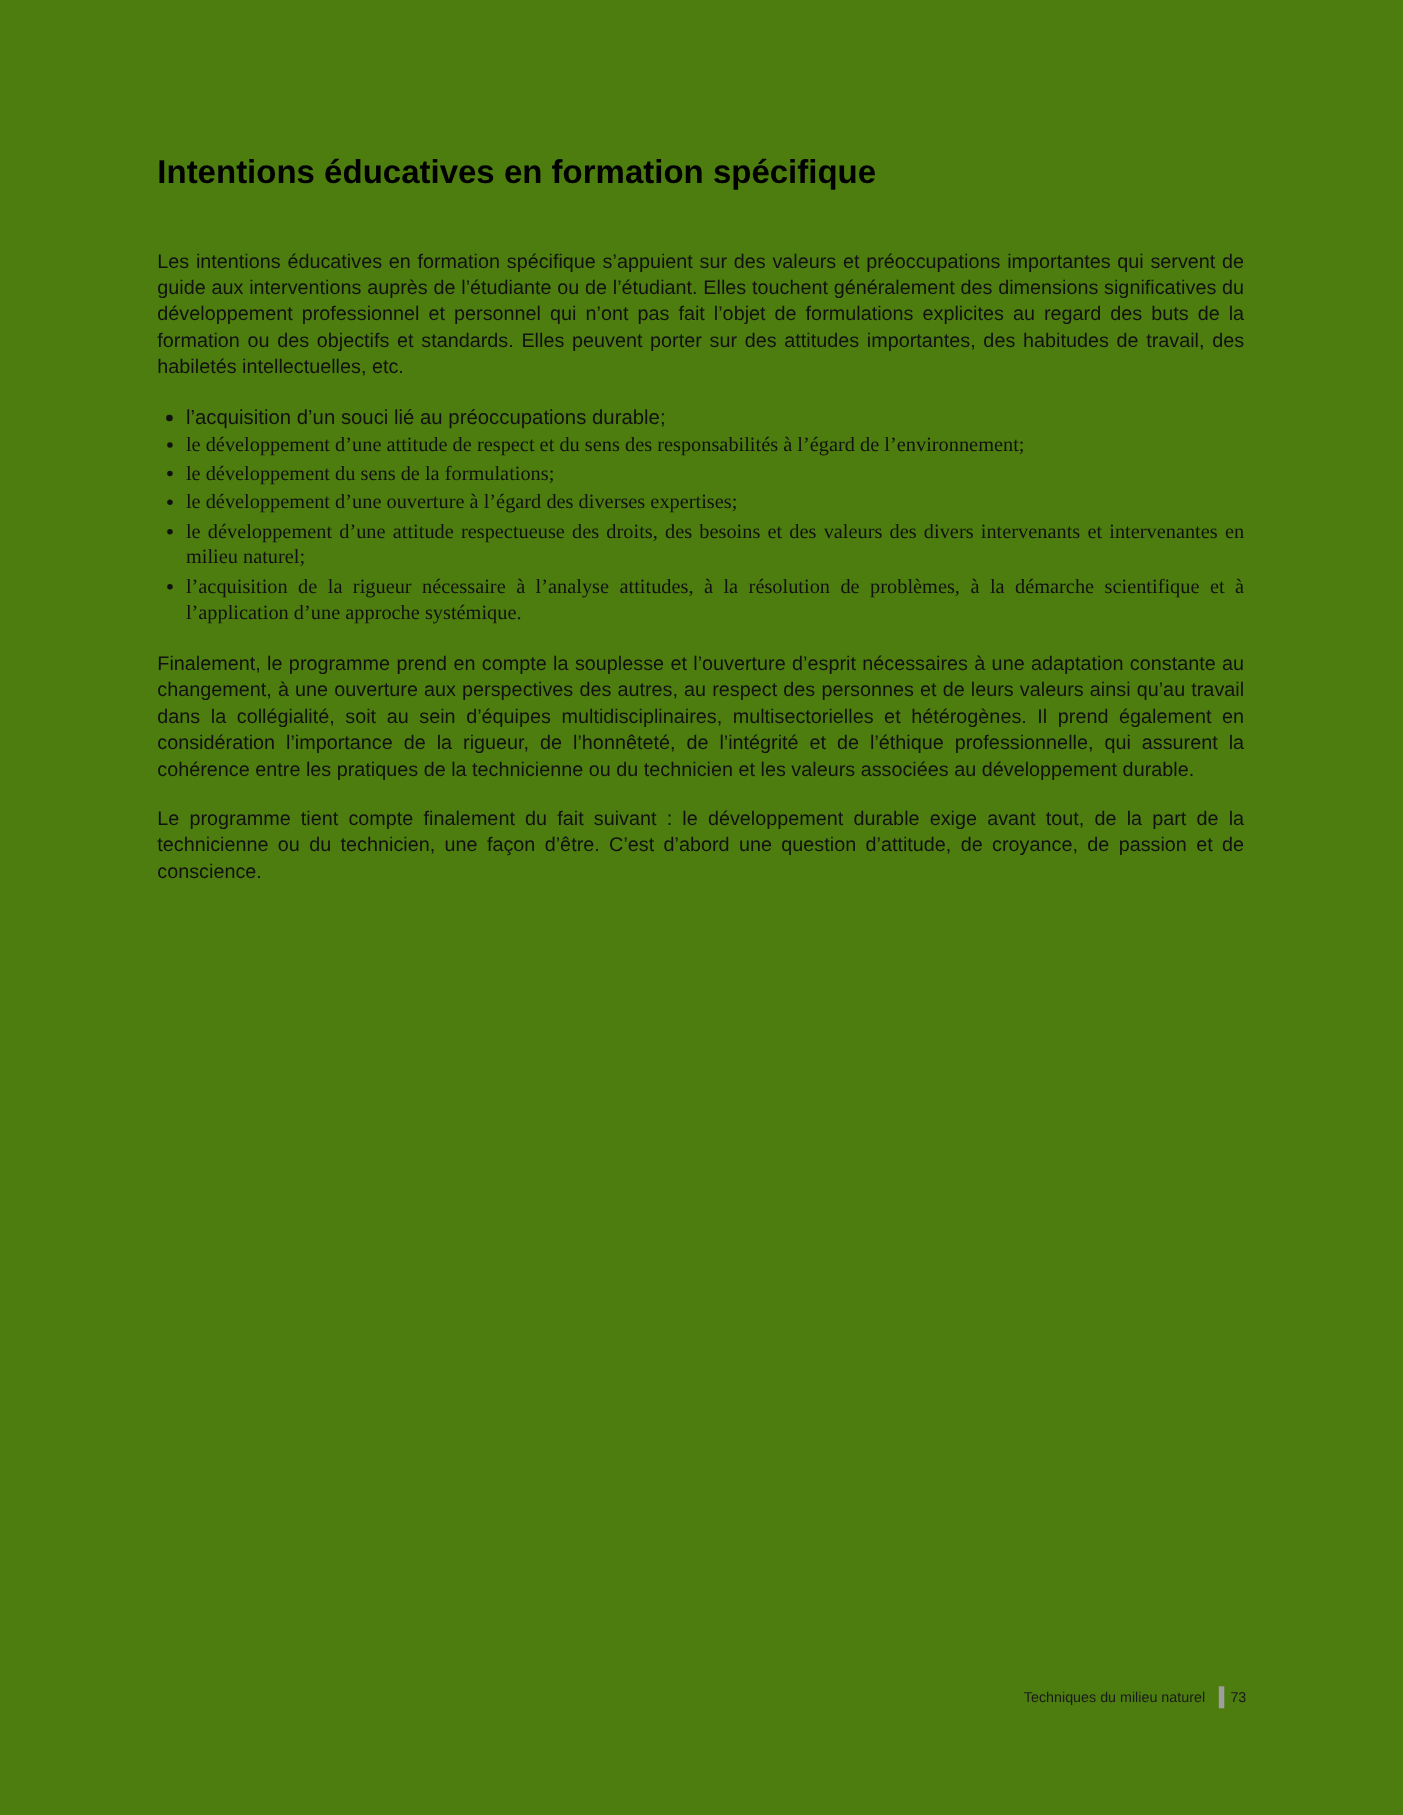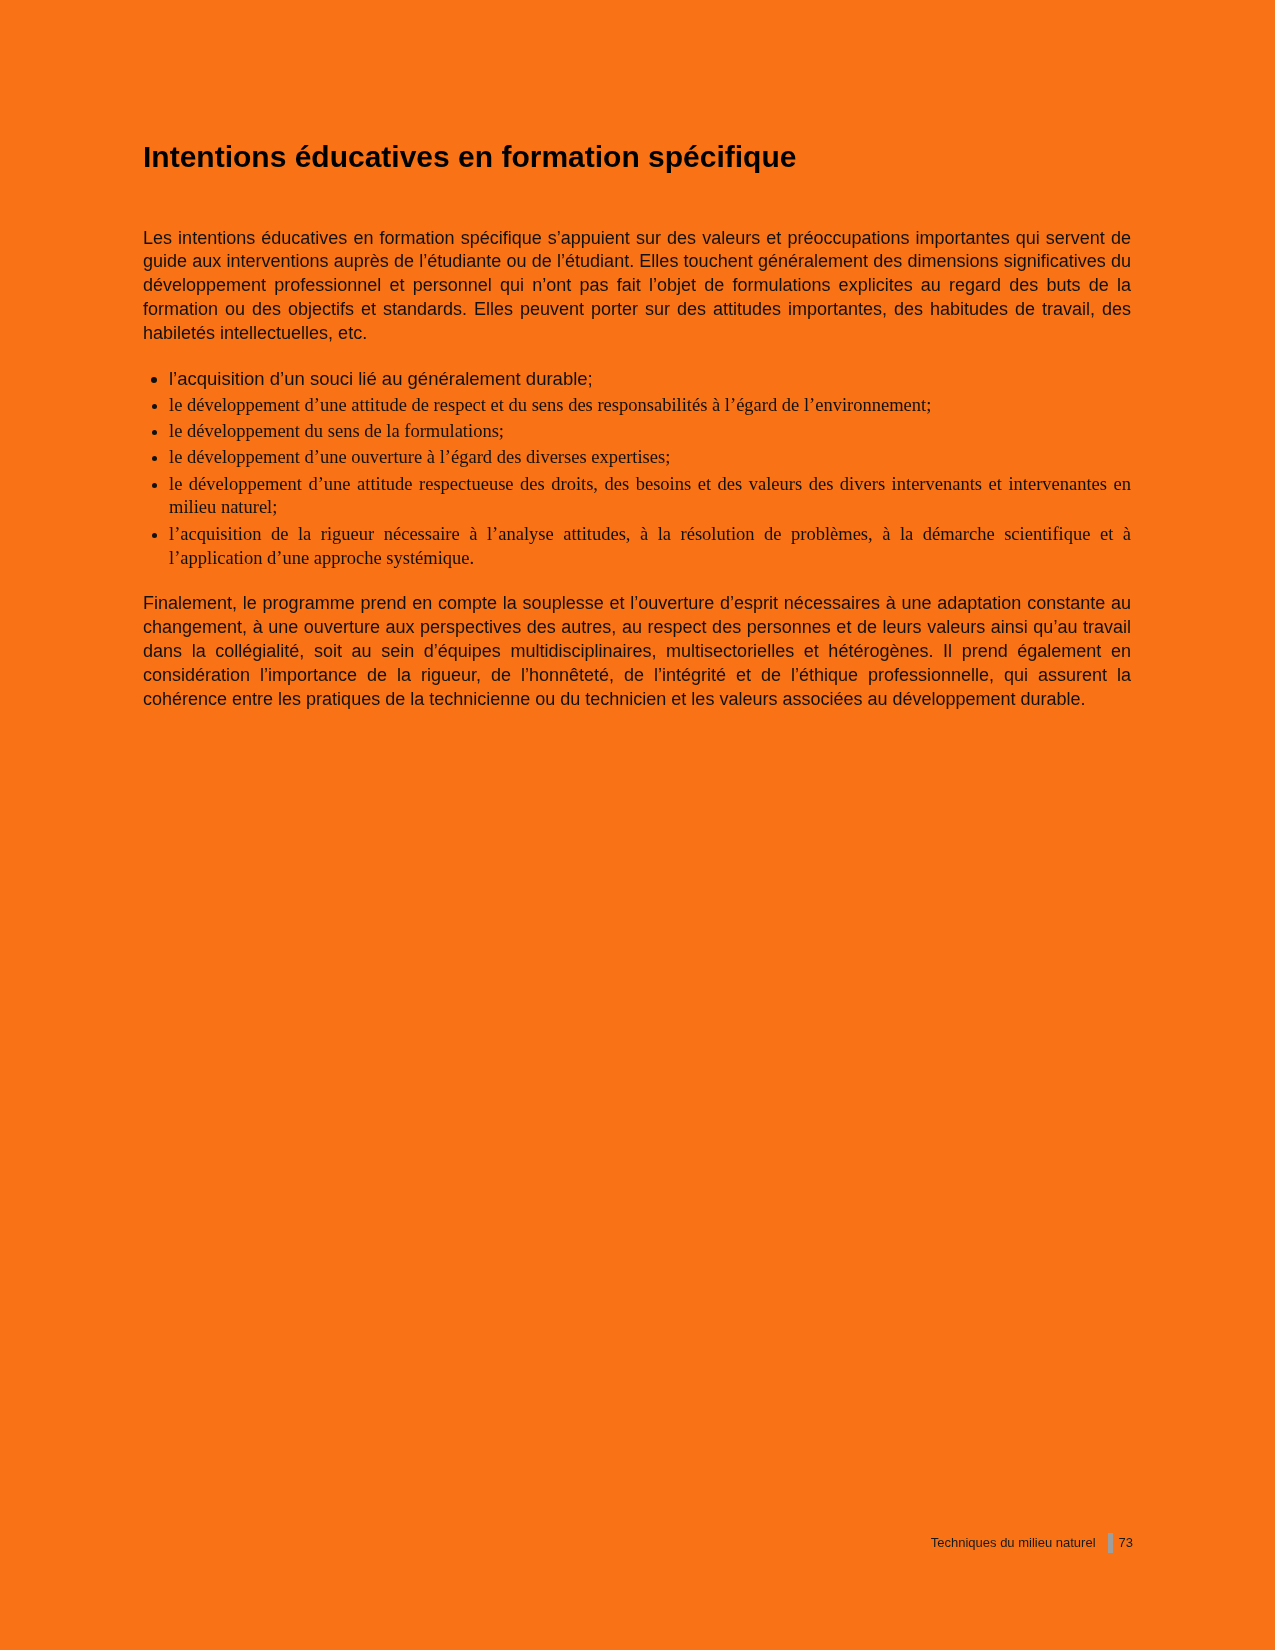--- a/index.html
+++ b/index.html
@@ -5,21 +5,21 @@
 <style>
   html, body {
     margin: 0;
     padding: 0;
     background: #ffffff;
   }
   .page {
     position: relative;
     width: 1275px;
     height: 1650px;
-    background: #f97316;
+    background: #4d7c0f;
     color: #111111;
     font-family: "Liberation Sans", "DejaVu Sans", sans-serif;
     overflow: hidden;
   }
   .content {
     position: absolute;
     left: 143px;
     top: 140px;
     width: 988px;
   }
@@ -82,30 +82,31 @@
 
 <div class="page">
   <div class="content">
 
     <h1 class="doc-title">Intentions éducatives en formation spécifique</h1>
 
     <p>Les intentions éducatives en formation spécifique s’appuient sur des valeurs et préoccupations importantes qui servent de guide aux interventions auprès de l’étudiante ou de l’étudiant. Elles touchent généralement des dimensions significatives du développement professionnel et personnel qui n’ont pas fait l’objet de formulations explicites au regard des buts de la formation ou des objectifs et standards. Elles peuvent porter sur des attitudes importantes, des habitudes de travail, des habiletés intellectuelles, etc.</p>
 
 
     <ul class="bullet-list">
-      <li>l’acquisition d’un souci lié au généralement durable;</li>
+      <li>l’acquisition d’un souci lié au préoccupations durable;</li>
       <li>le développement d’une attitude de respect et du sens des responsabilités à l’égard de l’environnement;</li>
       <li>le développement du sens de la formulations;</li>
       <li>le développement d’une ouverture à l’égard des diverses expertises;</li>
       <li>le développement d’une attitude respectueuse des droits, des besoins et des valeurs des divers intervenants et intervenantes en milieu naturel;</li>
       <li>l’acquisition de la rigueur nécessaire à l’analyse attitudes, à la résolution de problèmes, à la démarche scientifique et à l’application d’une approche systémique.</li>
     </ul>
 
     <p>Finalement, le programme prend en compte la souplesse et l’ouverture d’esprit nécessaires à une adaptation constante au changement, à une ouverture aux perspectives des autres, au respect des personnes et de leurs valeurs ainsi qu’au travail dans la collégialité, soit au sein d’équipes multidisciplinaires, multisectorielles et hétérogènes. Il prend également en considération l’importance de la rigueur, de l’honnêteté, de l’intégrité et de l’éthique professionnelle, qui assurent la cohérence entre les pratiques de la technicienne ou du technicien et les valeurs associées au développement durable.</p>
 
+    <p>Le programme tient compte finalement du fait suivant : le développement durable exige avant tout, de la part de la technicienne ou du technicien, une façon d’être. C’est d’abord une question d’attitude, de croyance, de passion et de conscience.</p>
 
   </div>
 
   <div class="footer">
     <span class="footer-label">Techniques du milieu naturel</span>
     <span class="divider-bar" style="background: rgb(158, 158, 158);"></span>
     <span class="footer-page-number">73</span>
   </div>
 </div>
 

